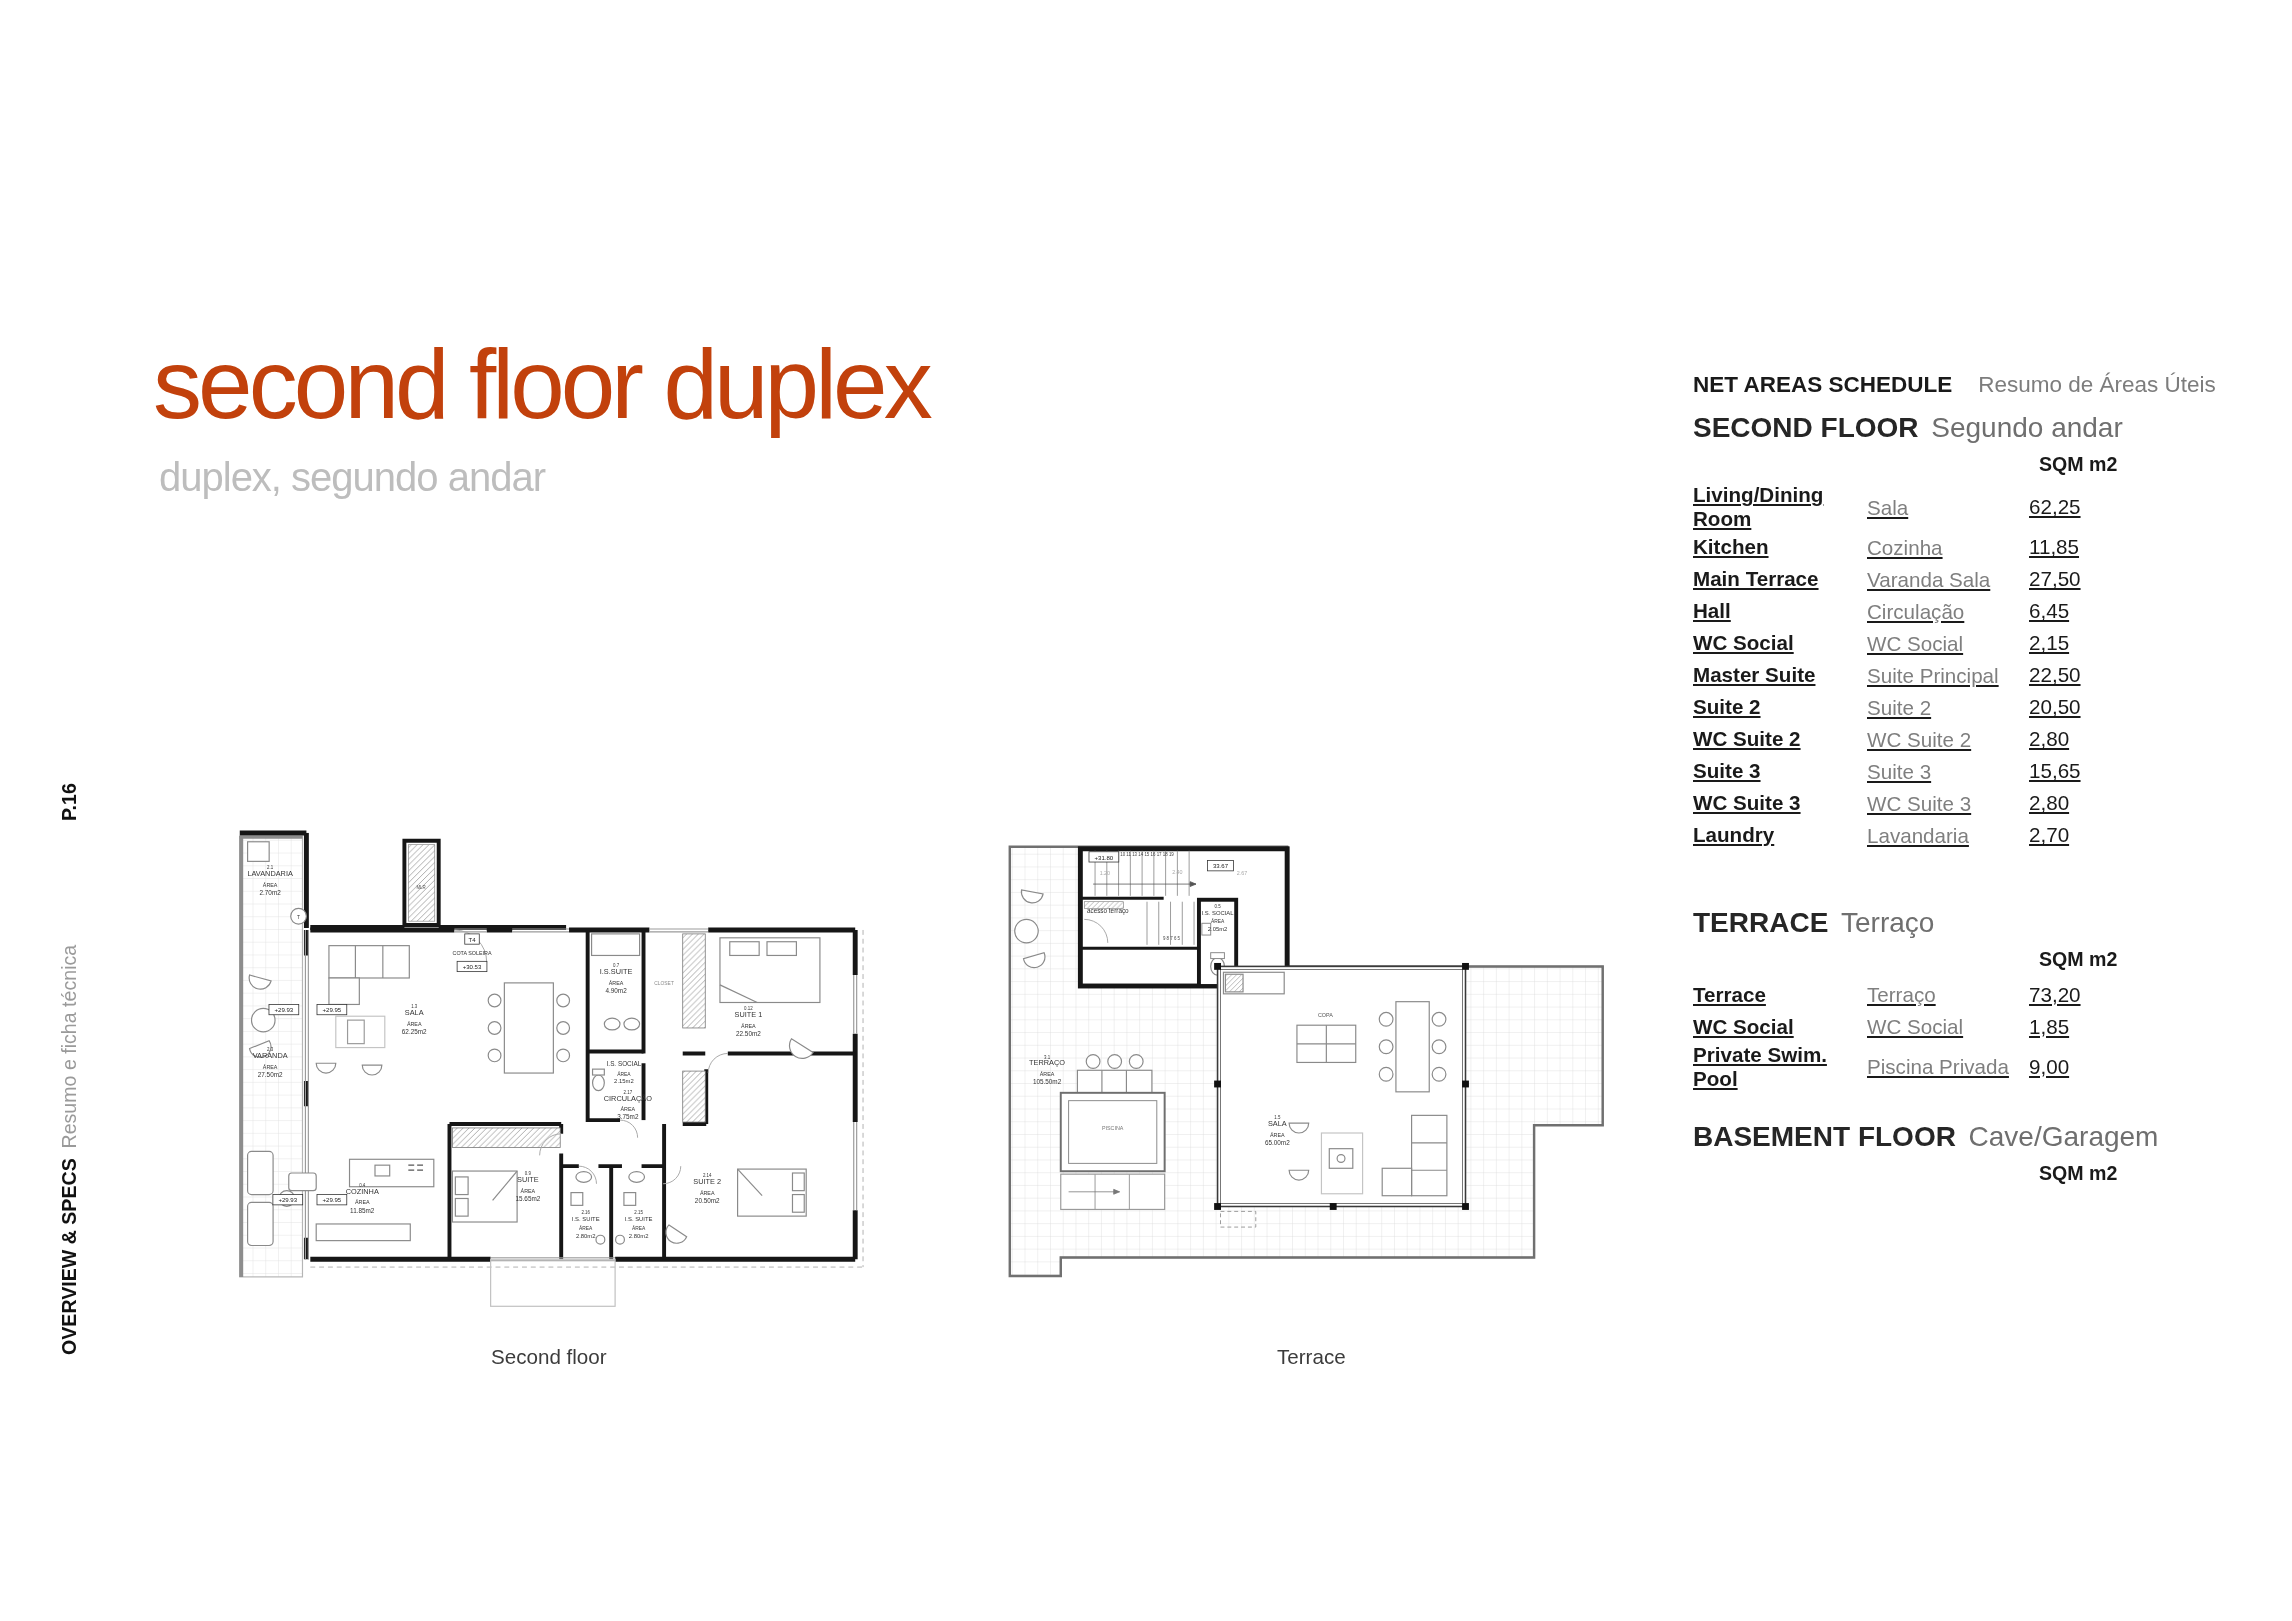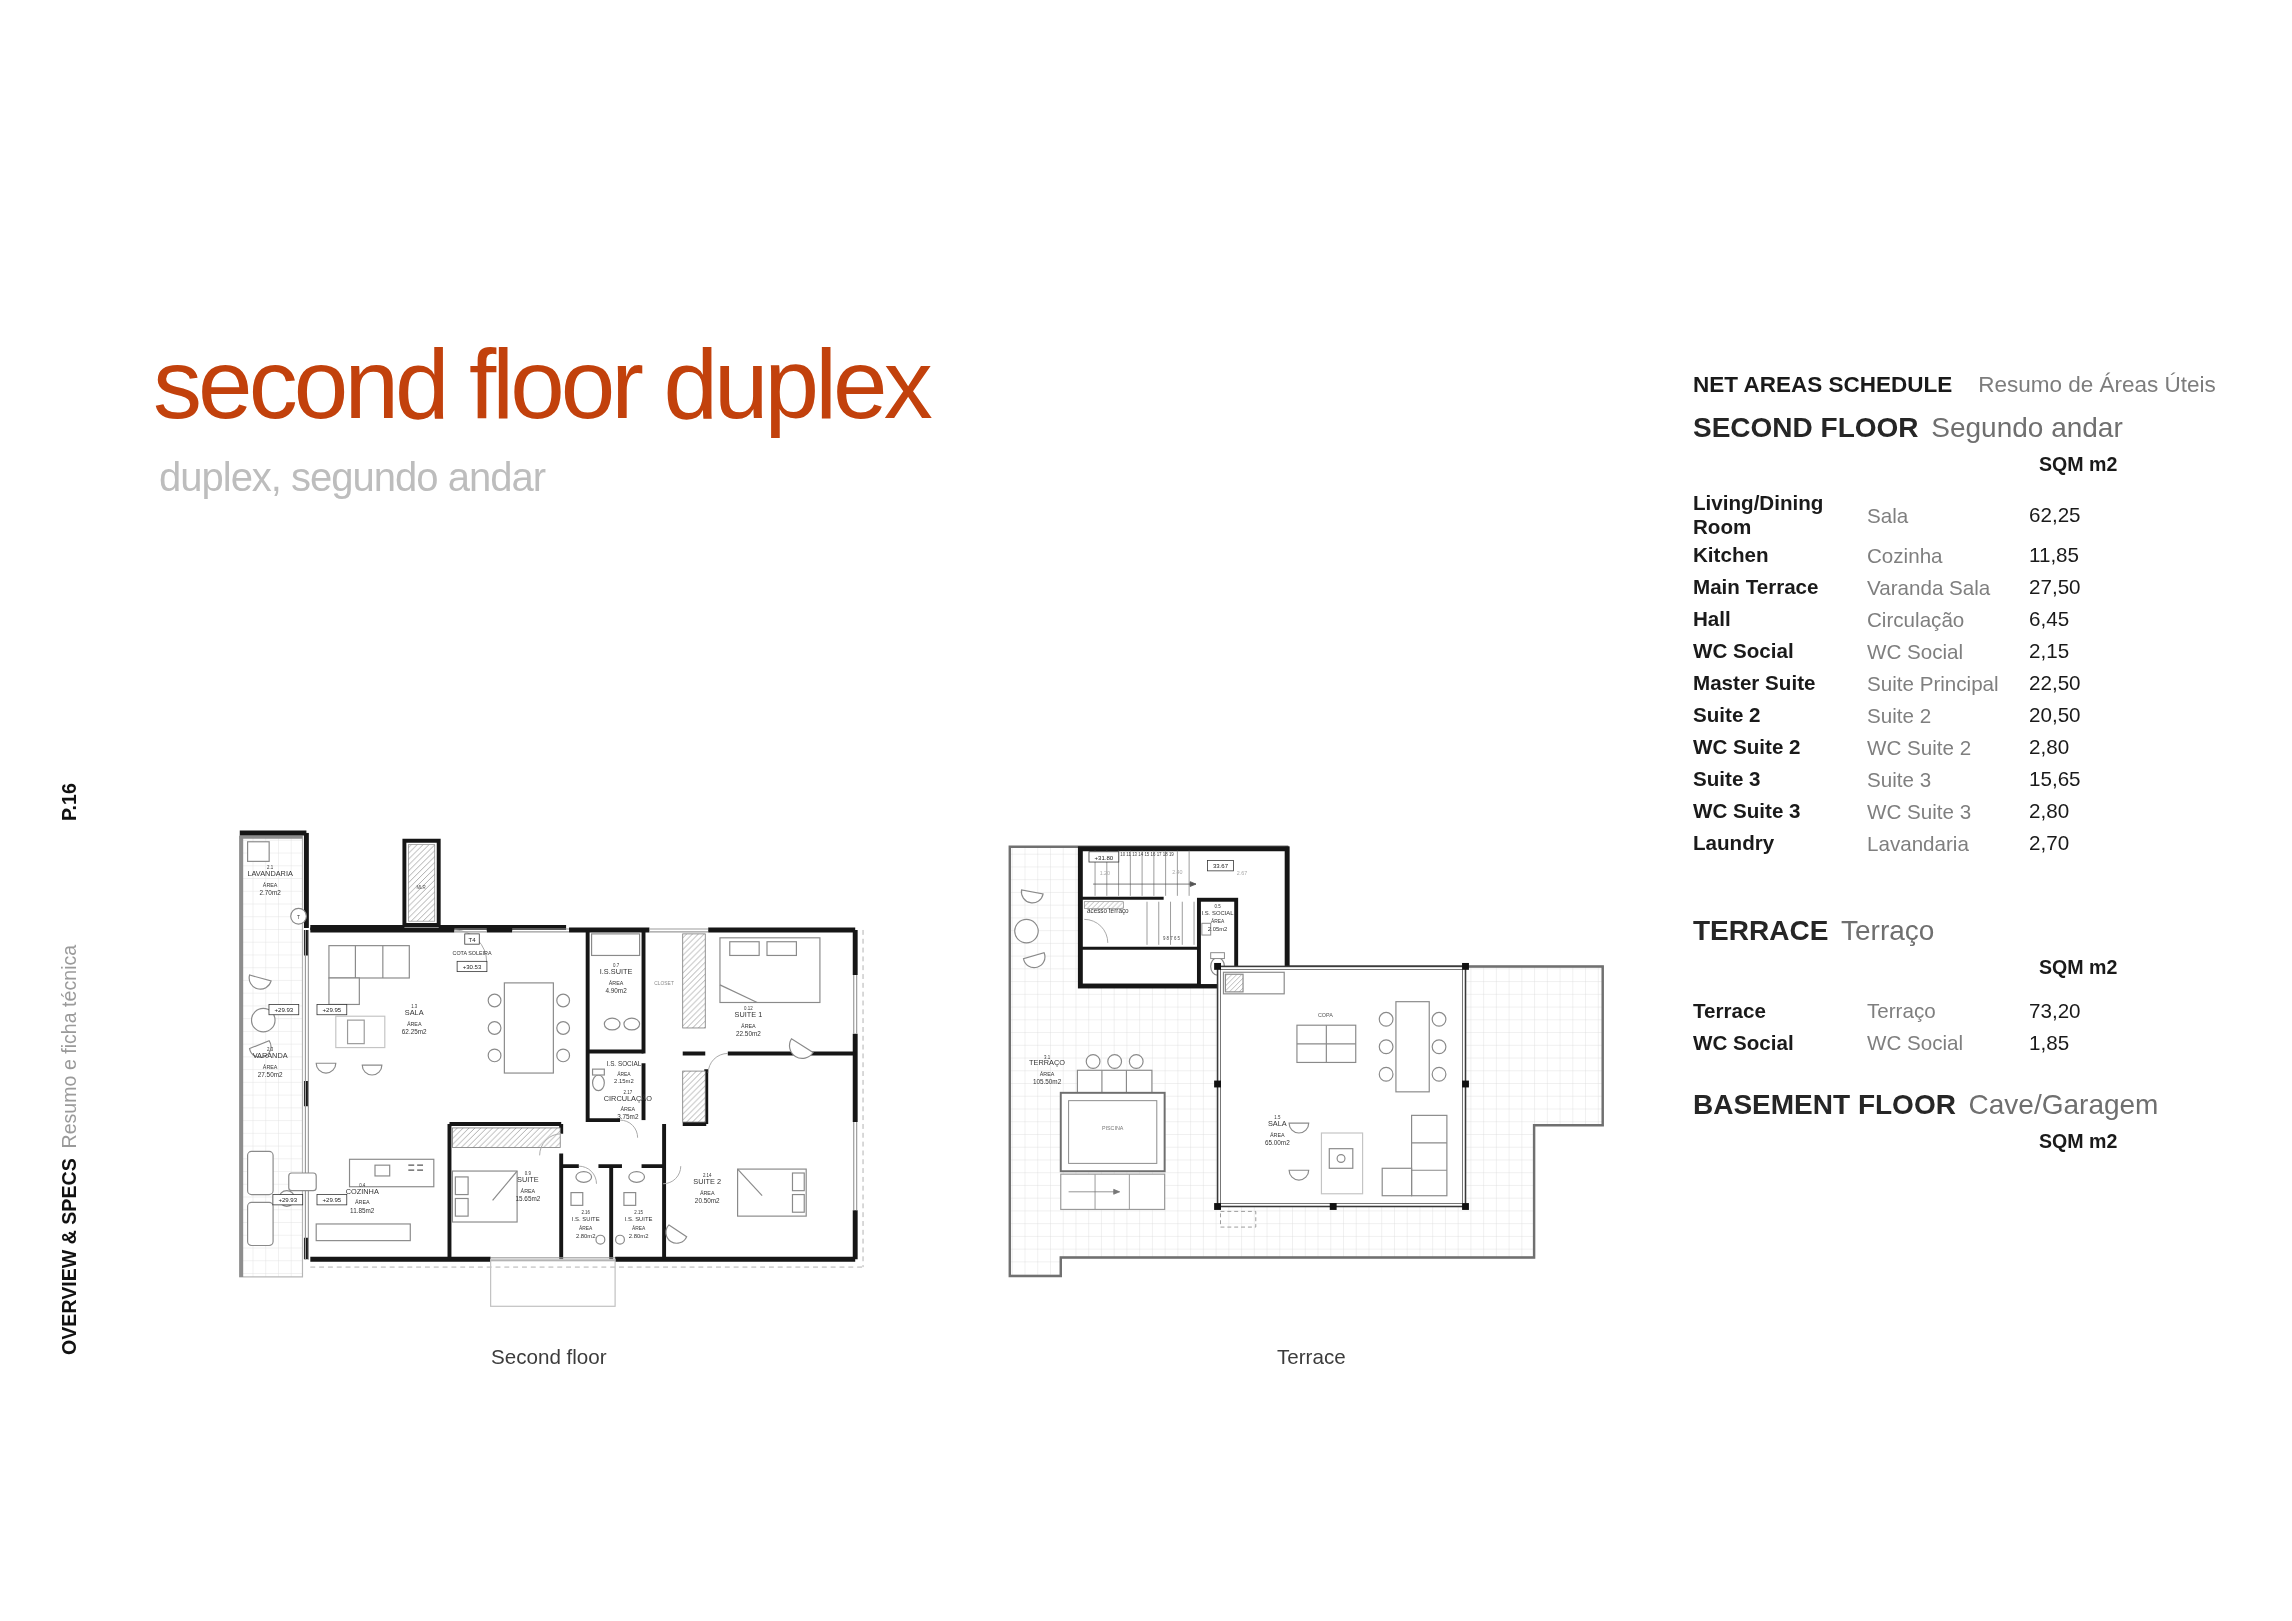--- a/index.html
+++ b/index.html
@@ -28,21 +28,21 @@
   #side-section .pt{color:#9a9a9a;margin-left:9.8px;}
   
   #schedule{left:1693px;top:372px;width:441px;}
   .sched-header{font-size:22.5px;line-height:25.5px;white-space:nowrap;}
   .sched-header .en{font-weight:bold;color:#1a1a1a;}
   .sched-header .pt{color:#7d7d7d;margin-left:26px;text-align:center;}
   .sec-heading{font-size:28px;line-height:33px;white-space:nowrap;}
   .sec-heading .en{font-weight:bold;color:#262626;}
   .sec-heading .pt{color:#6f6f6f;margin-left:12.7px;}
   .unit-row{font-size:19.6px;font-weight:bold;color:#1a1a1a;margin-left:346px;margin-top:8.8px;line-height:23.5px;}
-  .rows{margin-top:15px;}
+  .rows{margin-top:7px;text-decoration:underline;}
   .row{display:grid;grid-template-columns:174px 162px auto;min-height:32px;align-items:center;font-size:20.6px;}
   .row .c1{font-weight:bold;color:#1a1a1a;}
   .row .c2{color:#7f7f7f;line-height:1.12;padding-right:5.9px;}
   .row .c3{color:#1a1a1a;}
   
   #plan1{left:228px;top:828px;}
   #plan2{left:1000px;top:829px;}
   .caption{font-size:20.6px;color:#3c3c3c;line-height:1;}
   #caption1{left:491px;top:1347px;}
   #caption2{left:1277px;top:1347px;}
@@ -128,20 +128,25 @@
       <div class="rows">
         <div class="row">
           <span class="c1">Terrace</span>
           <span class="c2">Terraço</span>
           <span class="c3">73,20</span>
         </div>
         <div class="row">
           <span class="c1">WC Social</span>
           <span class="c2">WC Social</span>
           <span class="c3">1,85</span>
+        </div>
+        <div class="row">
+          <span class="c1">Private Swim. Pool</span>
+          <span class="c2">Piscina Privada</span>
+          <span class="c3">9,00</span>
         </div>
       </div>
       <div class="sec-heading" style="margin-top: 29px;"><span class="en">BASEMENT FLOOR</span><span class="pt">Cave/Garagem</span></div>
       <div class="unit-row">SQM m2</div>
     </div>
 </div>
 
 <svg id="plan1" class="abs" width="637" height="495" viewBox="0 0 650 505">
   <defs>
     <pattern id="tile1" width="13" height="13" patternUnits="userSpaceOnUse">

